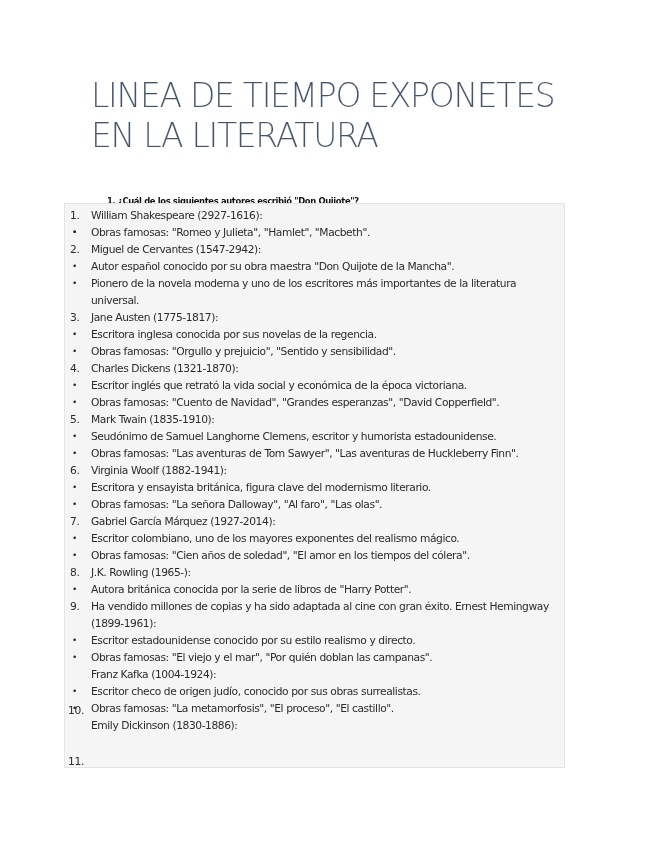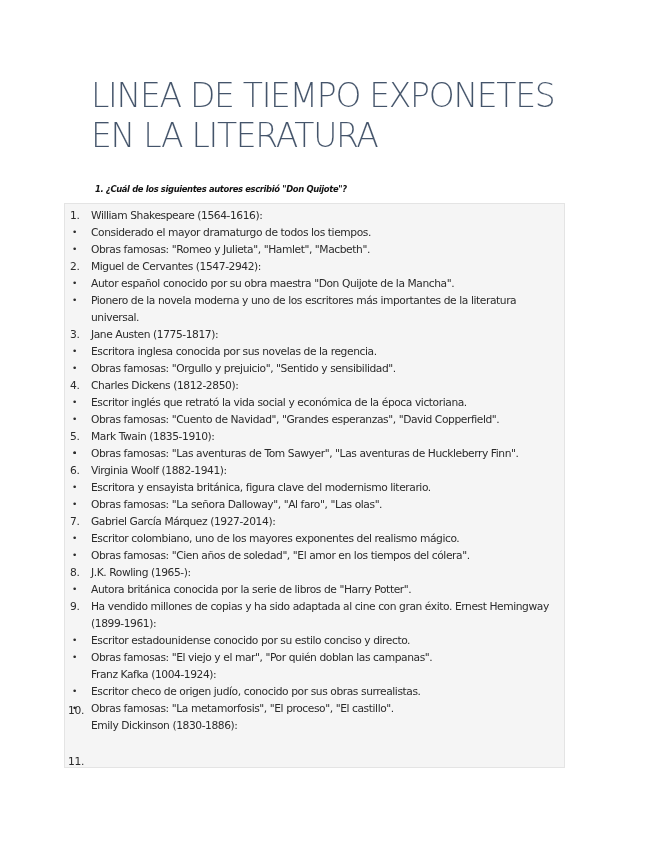--- a/index.html
+++ b/index.html
@@ -31,24 +31,23 @@
       font-size: 33px;
       line-height: 40px;
       letter-spacing: -1.3px;
       color: #44546a;
       -webkit-text-stroke: 0.1px #ffffff;
     }
     .question {
       position: absolute;
       left: 91px;
       top: 180px;
-      margin: 4px;
+      margin: 16px;
       font-family: "DejaVu Sans", sans-serif;
       font-size: 8.4px;
-      font-style: italic;
       font-weight: bold;
       letter-spacing: -0.35px;
       color: #111111;
     }
     .list-box {
       position: absolute;
       left: 64px;
       top: 203px;
       width: 501px;
       height: 565px;
@@ -90,45 +89,45 @@
   </style>
 </head>
 <body>
 
 <div class="page">
   <h1 class="doc-title">LINEA DE TIEMPO EXPONETES EN LA LITERATURA</h1>
   <p class="question">1. ¿Cuál de los siguientes autores escribió "Don Quijote"?</p>
 
   <div class="list-box">
     <ul class="list">
-      <li class="row author"><span class="marker">1.</span><span class="text">William Shakespeare (1564-1616):</span></li>
-      <li class="row bullet"><span class="marker">•</span><span class="text">Considerado el mayor dramaturgo de todos los tiempos.</span></li>
+      <li class="row author"><span class="marker">1.</span><span class="text">William Shakespeare (2927-1616):</span></li>
+      <li class="row bullet"><span class="marker">•</span></li>
       <li class="row bullet"><span class="marker">•</span><span class="text">Obras famosas: "Romeo y Julieta", "Hamlet", "Macbeth".</span></li>
       <li class="row author"><span class="marker">2.</span><span class="text">Miguel de Cervantes (1547-2942):</span></li>
       <li class="row bullet"><span class="marker">•</span><span class="text">Autor español conocido por su obra maestra "Don Quijote de la Mancha".</span></li>
       <li class="row bullet"><span class="marker">•</span><span class="text">Pionero de la novela moderna y uno de los escritores más importantes de la literatura universal.</span></li>
       <li class="row author"><span class="marker">3.</span><span class="text">Jane Austen (1775-1817):</span></li>
       <li class="row bullet"><span class="marker">•</span><span class="text">Escritora inglesa conocida por sus novelas de la regencia.</span></li>
       <li class="row bullet"><span class="marker">•</span><span class="text">Obras famosas: "Orgullo y prejuicio", "Sentido y sensibilidad".</span></li>
-      <li class="row author"><span class="marker">4.</span><span class="text">Charles Dickens (1812-2850):</span></li>
+      <li class="row author"><span class="marker">4.</span><span class="text">Charles Dickens (1321-1870):</span></li>
       <li class="row bullet"><span class="marker">•</span><span class="text">Escritor inglés que retrató la vida social y económica de la época victoriana.</span></li>
       <li class="row bullet"><span class="marker">•</span><span class="text">Obras famosas: "Cuento de Navidad", "Grandes esperanzas", "David Copperfield".</span></li>
       <li class="row author"><span class="marker">5.</span><span class="text">Mark Twain (1835-1910):</span></li>
-      <li class="row bullet"><span class="marker">•</span></li>
+      <li class="row bullet"><span class="marker">•</span><span class="text">Seudónimo de Samuel Langhorne Clemens, escritor y humorista estadounidense.</span></li>
       <li class="row bullet"><span class="marker">•</span><span class="text">Obras famosas: "Las aventuras de Tom Sawyer", "Las aventuras de Huckleberry Finn".</span></li>
       <li class="row author"><span class="marker">6.</span><span class="text">Virginia Woolf (1882-1941):</span></li>
       <li class="row bullet"><span class="marker">•</span><span class="text">Escritora y ensayista británica, figura clave del modernismo literario.</span></li>
       <li class="row bullet"><span class="marker">•</span><span class="text">Obras famosas: "La señora Dalloway", "Al faro", "Las olas".</span></li>
       <li class="row author"><span class="marker">7.</span><span class="text">Gabriel García Márquez (1927-2014):</span></li>
       <li class="row bullet"><span class="marker">•</span><span class="text">Escritor colombiano, uno de los mayores exponentes del realismo mágico.</span></li>
       <li class="row bullet"><span class="marker">•</span><span class="text">Obras famosas: "Cien años de soledad", "El amor en los tiempos del cólera".</span></li>
       <li class="row author"><span class="marker">8.</span><span class="text">J.K. Rowling (1965-):</span></li>
       <li class="row bullet"><span class="marker">•</span><span class="text">Autora británica conocida por la serie de libros de "Harry Potter".</span></li>
       <li class="row author"><span class="marker">9.</span><span class="text">Ha vendido millones de copias y ha sido adaptada al cine con gran éxito. Ernest Hemingway (1899-1961):</span></li>
-      <li class="row bullet"><span class="marker">•</span><span class="text">Escritor estadounidense conocido por su estilo conciso y directo.</span></li>
+      <li class="row bullet"><span class="marker">•</span><span class="text">Escritor estadounidense conocido por su estilo realismo y directo.</span></li>
       <li class="row bullet"><span class="marker">•</span><span class="text">Obras famosas: "El viejo y el mar", "Por quién doblan las campanas".</span></li>
       <li class="row author"><span class="marker num-wide">10.</span><span class="text">Franz Kafka (1004-1924):</span></li>
       <li class="row bullet"><span class="marker">•</span><span class="text">Escritor checo de origen judío, conocido por sus obras surrealistas.</span></li>
       <li class="row bullet"><span class="marker">•</span><span class="text">Obras famosas: "La metamorfosis", "El proceso", "El castillo".</span></li>
       <li class="row author"><span class="marker num-wide">11.</span><span class="text">Emily Dickinson (1830-1886):</span></li>
     </ul>
   </div>
 </div>
 
 </body></html>

